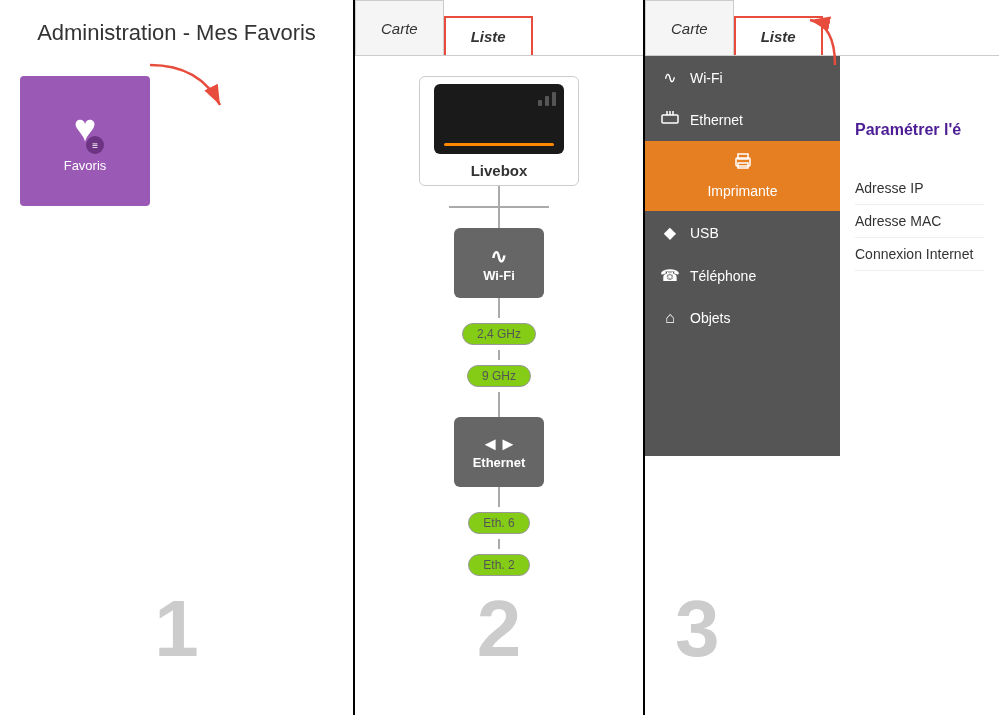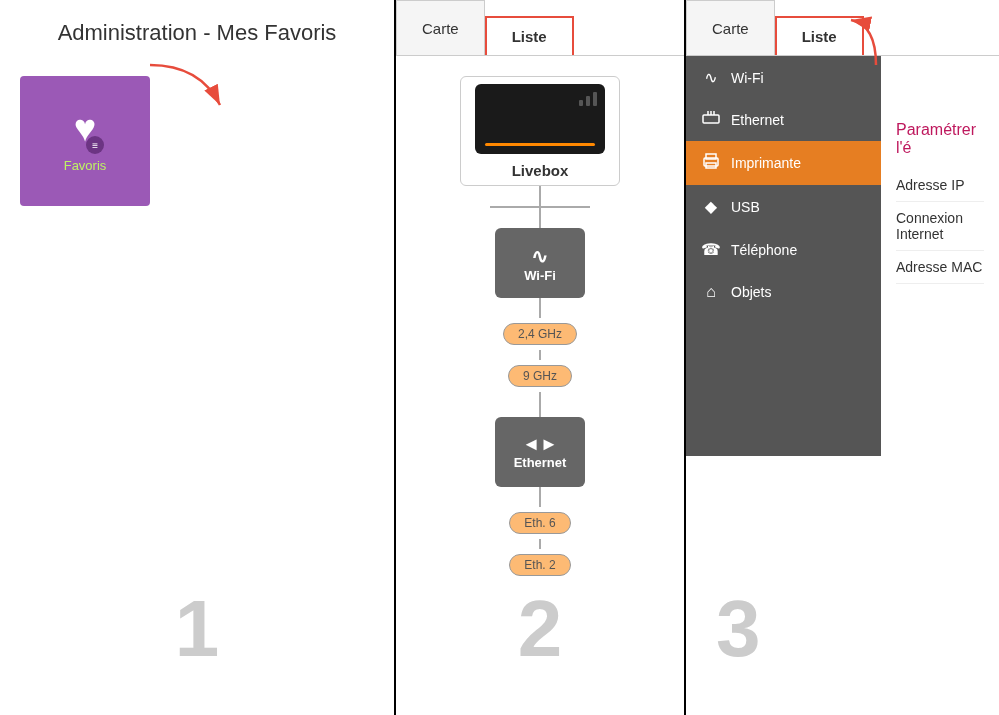--- a/index.html
+++ b/index.html
@@ -13,21 +13,21 @@
     }
 
     .main-container {
       display: flex;
       width: 100%;
       height: 100%;
     }
 
     
     .panel-1 {
-      width: 396px;
+      width: 355px;
       border-right: 2px solid #000;
       padding: 20px;
       position: relative;
     }
 
     .panel-title {
       font-size: 22px;
       color: #333;
       font-weight: normal;
       margin-bottom: 30px;
@@ -55,21 +55,21 @@
     .tile-favoris {
       background: #9b59b6;
     }
 
     .tile-equipements {
       background: #333;
       border: 3px solid #e74c3c;
     }
 
     .tile-label {
-      color: #bef264;
+      color: #ffffff;
       font-size: 13px;
       text-align: center;
       margin-top: 8px;
       line-height: 1.3;
     }
 
     .panel-number {
       position: absolute;
       bottom: 40px;
       left: 50%;
@@ -95,20 +95,21 @@
     }
 
     .tab-btn {
       padding: 10px 25px;
       font-size: 15px;
       cursor: pointer;
       background: #f5f5f5;
       border: 1px solid #ccc;
       border-bottom: none;
       color: #333;
+      font-style: italic;
     }
 
     .tab-btn.active {
       background: #fff;
       border: 2px solid #e74c3c;
       font-weight: bold;
       border-bottom: none;
       color: #333;
       margin-top: 16px;
     }
@@ -172,21 +173,21 @@
       font-size: 13px;
       font-weight: bold;
     }
 
     .pill-node {
       border: 1px solid #999;
       border-radius: 12px;
       padding: 3px 14px;
       font-size: 12px;
       color: #555;
-      background: #fdba74;
+      background: #84cc16;
       margin: 5px 0;
     }
 
     .panel-2-number {
       position: absolute;
       bottom: 40px;
       left: 50%;
       transform: translateX(-50%);
       font-size: 80px;
       color: #ccc;
@@ -217,40 +218,42 @@
       align-items: center;
       padding: 12px 15px;
       color: #fff;
       font-size: 14px;
       cursor: pointer;
       gap: 10px;
     }
 
     .menu-item.active-orange {
       background: #e67e22;
+      flex-direction: column;
     }
 
     .menu-icon {
       font-size: 16px;
       width: 20px;
       text-align: center;
     }
 
     .right-panel {
       position: absolute;
       top: 50px;
       left: 195px;
       right: 0;
       padding: 15px;
     }
 
     .right-panel-title {
       font-size: 16px;
-      color: #be185d;
-      margin-bottom: 12px;
+      color: #4c1d95;
+      margin-bottom: 33px;
+      font-weight: bold;
     }
 
     .right-panel-field {
       font-size: 14px;
       color: #333;
       padding: 8px 0;
       border-bottom: 1px solid #eee;
     }
 
     .panel-3-number {
@@ -415,22 +418,22 @@
 
         <div class="menu-item">
           <span class="menu-icon">⌂</span>
           <span>Objets</span>
         </div>
       </div>
 
       <div class="right-panel">
         <div class="right-panel-title">Paramétrer l'é</div>
         <div class="right-panel-field">Adresse IP</div>
+        <div class="right-panel-field">Adresse MAC</div>
         <div class="right-panel-field">Connexion Internet</div>
-        <div class="right-panel-field">Adresse MAC</div>
       </div>
     </div>
 
     <svg style="position:absolute; top:5px; left:110px; width:100px; height:70px; pointer-events:none;" viewBox="0 0 100 70">
       <defs>
         <marker id="arrowhead3" markerWidth="8" markerHeight="6" refX="8" refY="3" orient="auto">
           <polygon points="0 0, 8 3, 0 6" fill="#e74c3c"></polygon>
         </marker>
       </defs>
       <path d="M 80 60 Q 80 20 55 15" stroke="#e74c3c" stroke-width="2.5" fill="none" marker-end="url(#arrowhead3)"></path>

